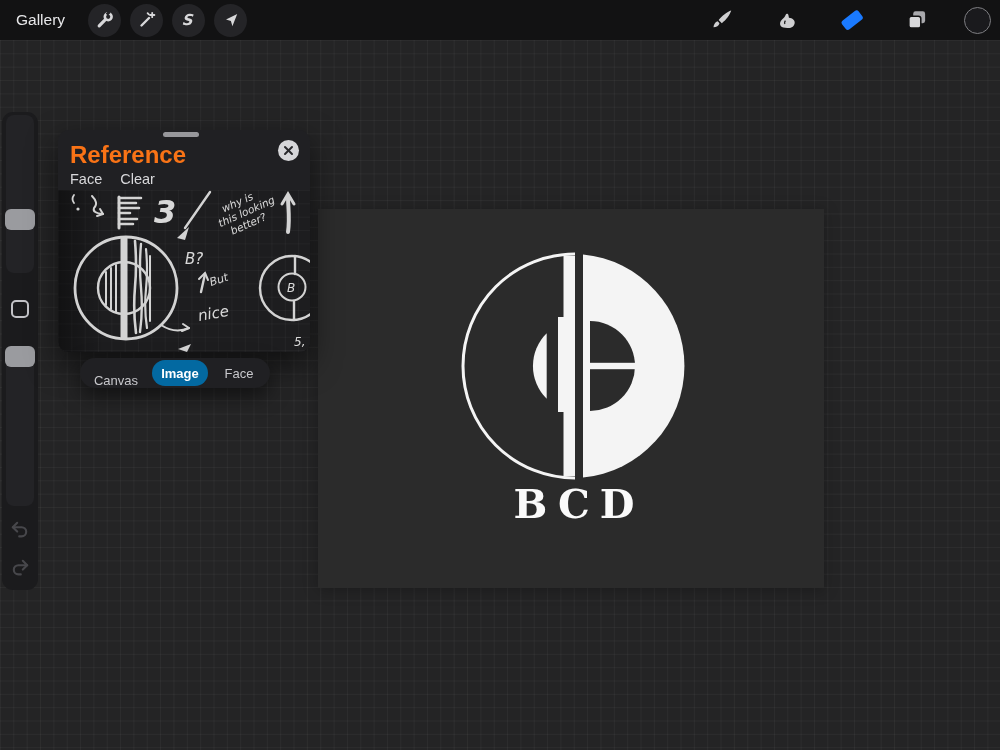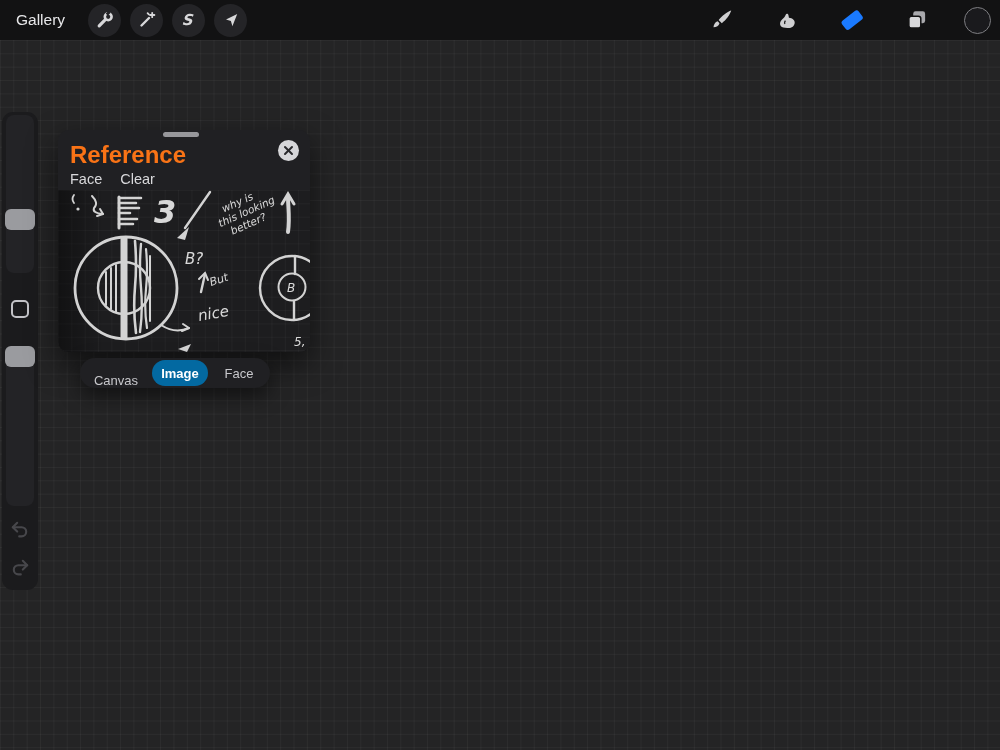--- a/index.html
+++ b/index.html
@@ -152,20 +152,38 @@
           <rect x="8.5" y="4" width="11" height="11" rx="2.2" fill="#a9a9ad"></rect>
           <rect x="4.5" y="8.5" width="11" height="11" rx="2.2" fill="#d8d8da" stroke="#121213" stroke-width="1.4"></rect>
         </svg>
       </button>
       <button class="color-swatch"></button>
     </div>
   </header>
 
   <main class="workspace">
 
+    <div class="canvas">
+      <svg width="506" height="379" viewBox="0 0 506 379">
+
+        <path d="M257 45 A112 112 0 0 0 257 269" fill="none" stroke="#f4f4f4" stroke-width="3"></path>
+
+        <path d="M245.5 47 L257 47 L257 267 L245.5 267 L245.5 203 L240 203 L240 108 L245.5 108 Z" fill="#f4f4f4"></path>
+
+        <path d="M228.7 124.2 A46 46 0 0 0 228.7 189.8 Z" fill="#f4f4f4"></path>
+
+        <path d="M265 45.5 A112 112 0 0 1 265 268.5 Z" fill="#f4f4f4"></path>
+
+        <path d="M272 112 A45 45 0 0 1 272 202 Z" fill="#2b2b2b"></path>
+
+        <rect x="272" y="153.8" width="46" height="6.4" fill="#f4f4f4"></rect>
+
+        <text x="261" y="309" text-anchor="middle" font-family="DejaVu Serif, Liberation Serif, serif" font-weight="bold" font-size="40" letter-spacing="10" fill="#fafafa">BCD</text>
+      </svg>
+    </div>
 
     <aside class="side-toolbar">
       <div class="slider-track track-top"></div>
       <div class="slider-handle handle-top"></div>
       <button class="modify-btn"></button>
       <div class="slider-track track-bottom"></div>
       <div class="slider-handle handle-bottom"></div>
       <button class="undo-btn">
         <svg class="icon" width="24" height="24" viewBox="0 0 24 24">
           <g fill="none" stroke="#47474b" stroke-width="2.1" stroke-linecap="round" stroke-linejoin="round">

